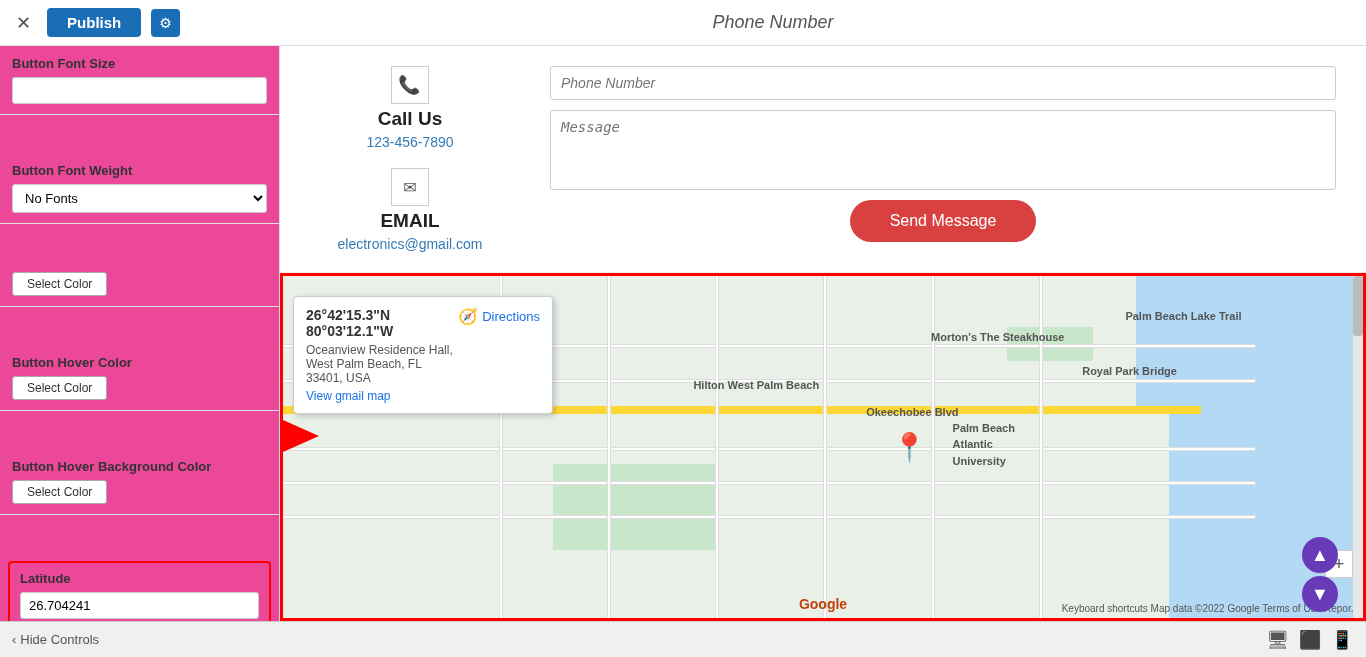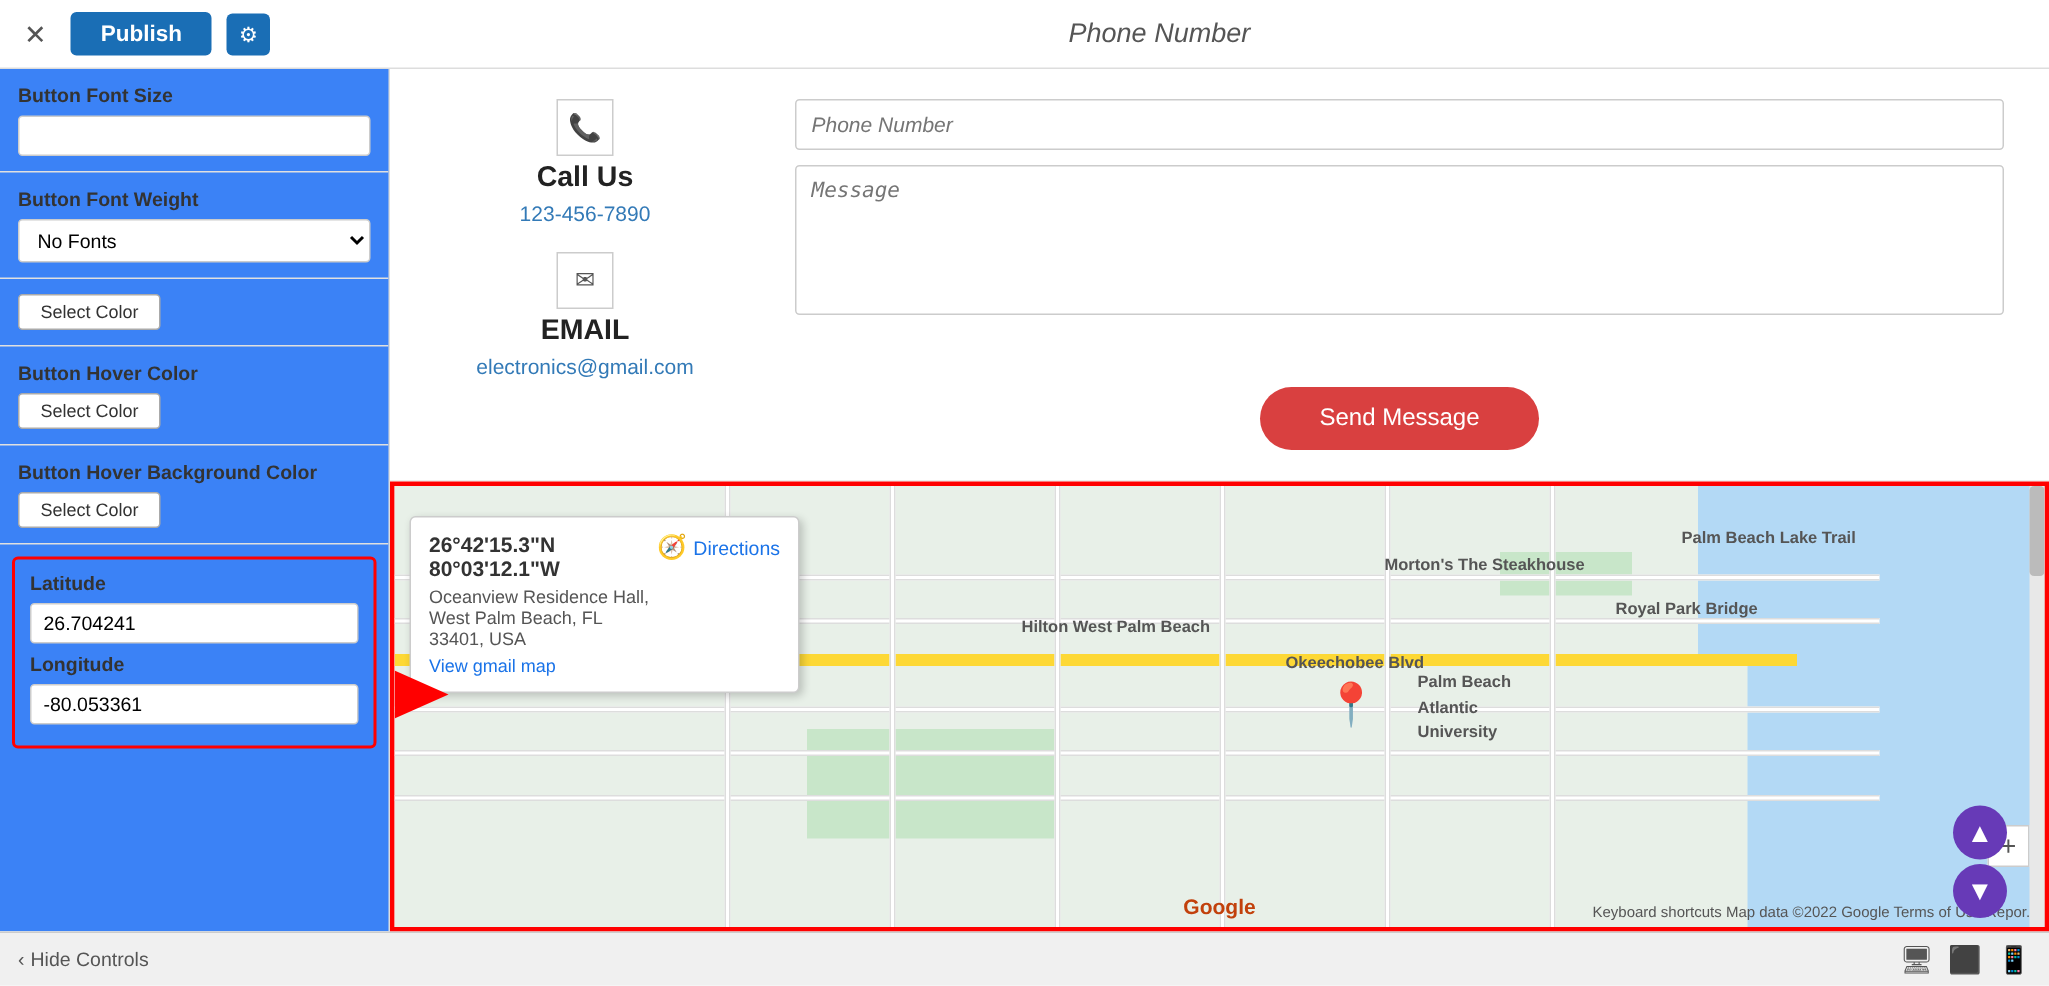--- a/index.html
+++ b/index.html
@@ -21,22 +21,22 @@
     .header-center {
       flex: 1; text-align: center; font-style: italic; font-size: 18px; color: #555;
     }
 
     .main-area {
       display: flex; flex: 1; overflow: hidden;
     }
 
     
     .left-panel {
-      width: 260px; background: #3b82f6; border-right: 1px solid #ddd;
-      display: flex; flex-direction: column; overflow-y: auto; flex-shrink: 0;
+      width: 280px; background: #ec4899; border-right: 1px solid #ddd;
+      display: flex; flex-direction: column; overflow-y: auto; flex-shrink: 0; gap: 38px;
     }
     .panel-section { padding: 10px 12px; border-bottom: 1px solid #e0e0e0; }
     .panel-label { font-size: 13px; font-weight: bold; color: #333; margin-bottom: 6px; }
     .panel-input {
       width: 100%; border: 1px solid #ccc; border-radius: 3px; padding: 5px 8px; font-size: 13px; background: #fff;
     }
     .panel-select {
       width: 100%; border: 1px solid #ccc; border-radius: 3px; padding: 5px 8px; font-size: 13px; background: #fff; appearance: auto;
     }
     .color-btn {
@@ -78,24 +78,24 @@
     .contact-item-title { font-size: 19px; font-weight: bold; color: #222; }
     .contact-item-value { font-size: 14px; color: #337ab7; }
 
     .contact-right { flex: 1; display: flex; flex-direction: column; gap: 10px; }
     .contact-input-field {
       width: 100%; border: 1px solid #ccc; border-radius: 3px; padding: 8px 10px; font-size: 14px; color: #555;
       font-style: italic;
     }
     .contact-textarea {
       width: 100%; border: 1px solid #ccc; border-radius: 3px; padding: 8px 10px; font-size: 14px; color: #555;
-      font-style: italic; resize: none; height: 100px;
+      font-style: italic; resize: none; height: 80px;
     }
     .send-btn {
-      background: #d94040; color: #fff; border: none; border-radius: 25px; padding: 12px 40px; font-size: 16px; cursor: pointer; align-self: center; margin-top: 38px;
+      background: #d94040; color: #fff; border: none; border-radius: 25px; padding: 12px 40px; font-size: 16px; cursor: pointer; align-self: center;
     }
 
     
     .map-area {
       flex: 1; position: relative; border: 3px solid red; overflow: hidden;
     }
     .map-bg {
       width: 100%; height: 100%; background: #e8f0e8; position: relative; overflow: hidden;
     }
 

